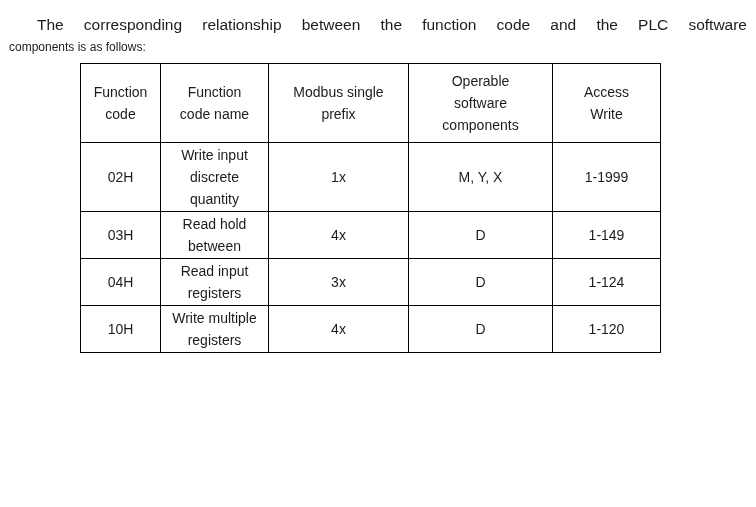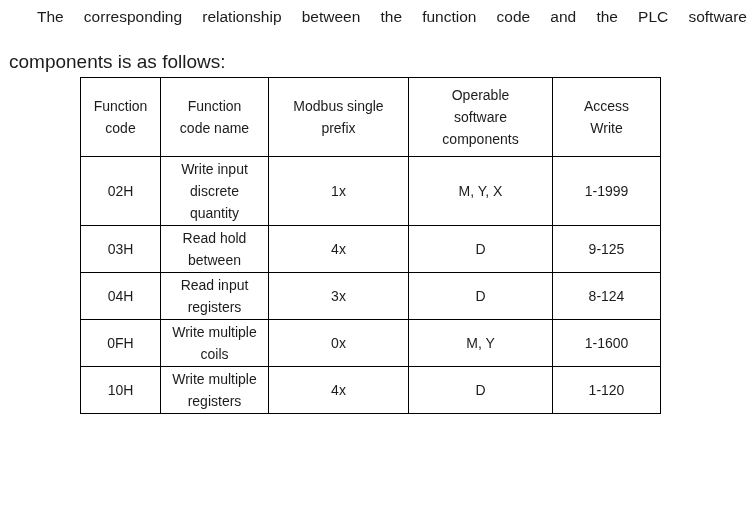--- a/index.html
+++ b/index.html
@@ -7,36 +7,35 @@
     padding: 0;
     background: #ffffff;
     font-family: "Liberation Sans", "DejaVu Sans", sans-serif;
     color: #1c1c1c;
   }
   .page {
     position: relative;
     width: 756px;
     height: 507px;
     box-sizing: border-box;
-    padding: 5px 9px 0 9px;
+    padding: 13px 9px 0 9px;
     background: #ffffff;
     overflow: hidden;
   }
   .para-line1 {
     font-size: 15.5px;
     line-height: 23px;
     text-indent: 28px;
     text-align: justify;
     text-align-last: justify;
     white-space: normal;
   }
   .para-line2 {
-    font-size: 19px;
+    font-size: 12px;
     line-height: 23px;
-    margin-top: 22px;
   }
   table.fc-table {
     border-collapse: collapse;
     table-layout: fixed;
     margin: 4px 0 0 71px;
   }
   .fc-table th,
   .fc-table td {
     border: 1px solid #000000;
     text-align: center;
@@ -98,35 +97,28 @@
           <td>Write input discrete quantity</td>
           <td>1x</td>
           <td>M, Y, X</td>
           <td>1-1999</td>
         </tr>
         <tr>
           <td>03H</td>
           <td>Read hold between</td>
           <td>4x</td>
           <td>D</td>
-          <td>9-125</td>
+          <td>1-149</td>
         </tr>
         <tr>
           <td>04H</td>
           <td>Read input registers</td>
           <td>3x</td>
           <td>D</td>
-          <td>8-124</td>
-        </tr>
-        <tr>
-          <td>0FH</td>
-          <td>Write multiple coils</td>
-          <td>0x</td>
-          <td>M, Y</td>
-          <td>1-1600</td>
+          <td>1-124</td>
         </tr>
         <tr>
           <td>10H</td>
           <td>Write multiple registers</td>
           <td>4x</td>
           <td>D</td>
           <td>1-120</td>
         </tr>
       </tbody>
   </table>

